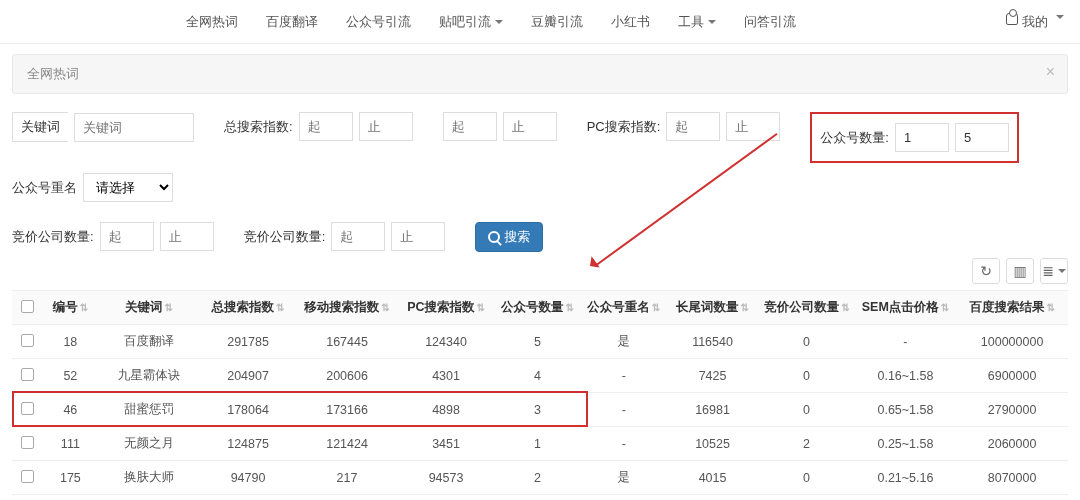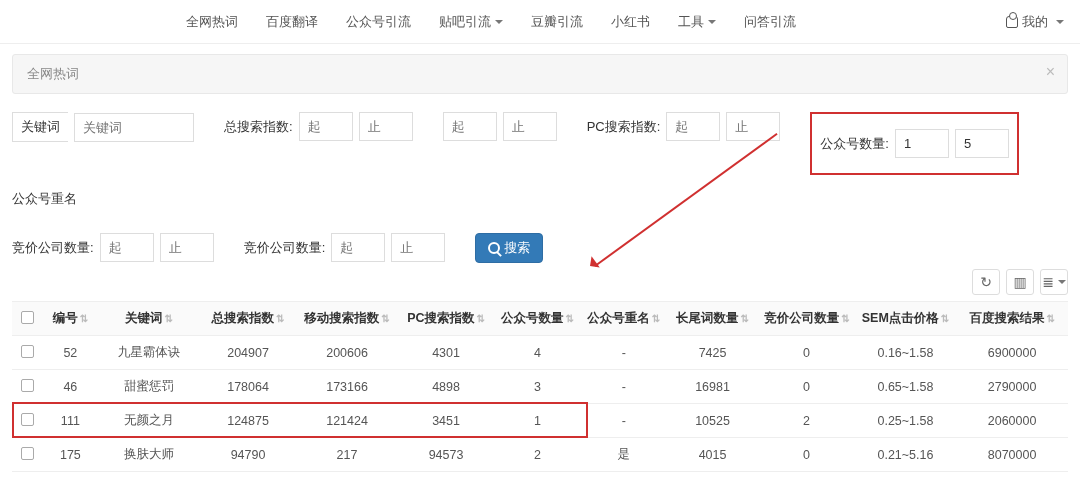--- a/index.html
+++ b/index.html
@@ -26,21 +26,20 @@
   .topnav .nav-item {
     color: #555;
     cursor: pointer;
     font-size: 13px;
   }
   .topnav .right {
     margin-left: auto;
     color: #555;
     cursor: pointer;
     display: flex;
-    align-items: center;
     gap: 4px;
   }
   .caret::after {
     content: "";
     display: inline-block;
     margin-left: 4px;
     border: 4px solid transparent;
     border-top-color: #777;
     position: relative;
     top: 2px;
@@ -137,21 +136,21 @@
     border: 1px solid #ddd;
     padding: 5px 8px;
     font-size: 13px;
     background: #fff;
     width: 90px;
     height: 29px;
   }
   
   .hl-box {
     border: 2px solid #d03030;
-    padding: 15px 8px;
+    padding: 9px 8px;
     display: inline-flex;
     align-items: center;
     gap: 6px;
   }
   .arrow-line {
     position: absolute;
     left: 600px;
     top: 150px;
     width: 260px;
     height: 2px;
@@ -261,20 +260,23 @@
   </div>
 
   <div class="hl-box">
     <span class="flabel nobox">公众号数量:</span>
     <input class="fin" value="1" style="">
     <input class="fin" value="5" style="">
   </div>
 
   <div class="fgroup">
     <span class="flabel nobox">公众号重名</span>
+    <select class="select">
+      <option>请选择</option>
+    </select>
   </div>
 
   <div style="flex-basis:100%;height:0"></div>
   <div class="fgroup">
     <span class="flabel nobox">竞价公司数量:</span>
     <input class="fin" placeholder="起" style="">
     <input class="fin" placeholder="止" style="">
   </div>
   <div class="fgroup">
     <span class="flabel nobox">竞价公司数量:</span>
@@ -319,20 +321,34 @@
       <th><span>PC搜索指数</span><span class="sort">⇅</span></th>
       <th><span>公众号数量</span><span class="sort">⇅</span></th>
       <th><span>公众号重名</span><span class="sort">⇅</span></th>
       <th><span>长尾词数量</span><span class="sort">⇅</span></th>
       <th><span>竞价公司数量</span><span class="sort">⇅</span></th>
       <th><span>SEM点击价格</span><span class="sort">⇅</span></th>
       <th><span>百度搜索结果</span><span class="sort">⇅</span></th>
     </tr>
   </thead>
   <tbody id="tbody">
+        <tr>
+          <td class="chk"><span class="chkbox"></span></td>
+          <td>18</td>
+          <td>百度翻译</td>
+          <td>291785</td>
+          <td>167445</td>
+          <td>124340</td>
+          <td>5</td>
+          <td>是</td>
+          <td>116540</td>
+          <td>0</td>
+          <td>-</td>
+          <td>100000000</td>
+        </tr>
         <tr>
           <td class="chk"><span class="chkbox"></span></td>
           <td>52</td>
           <td>九星霸体诀</td>
           <td>204907</td>
           <td>200606</td>
           <td>4301</td>
           <td>4</td>
           <td>-</td>
           <td>7425</td>

